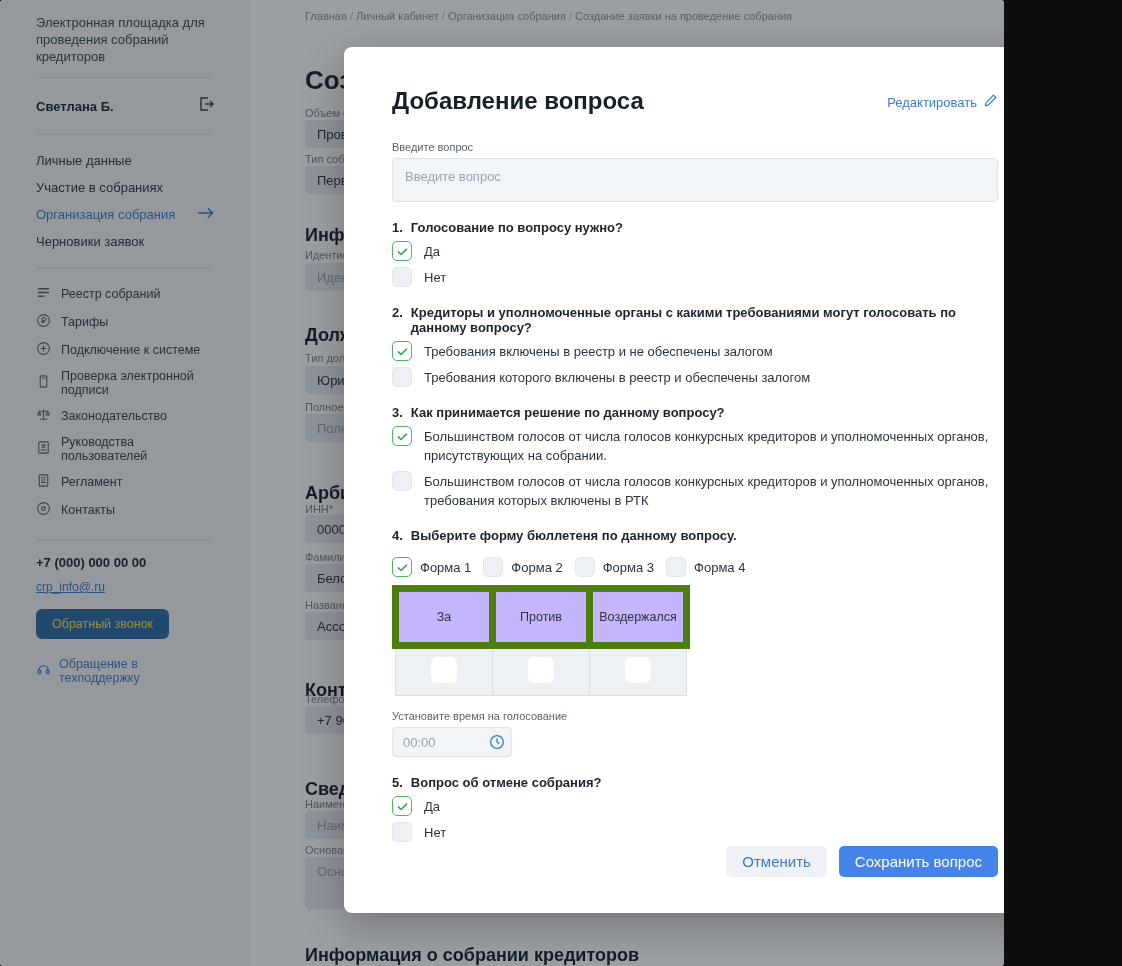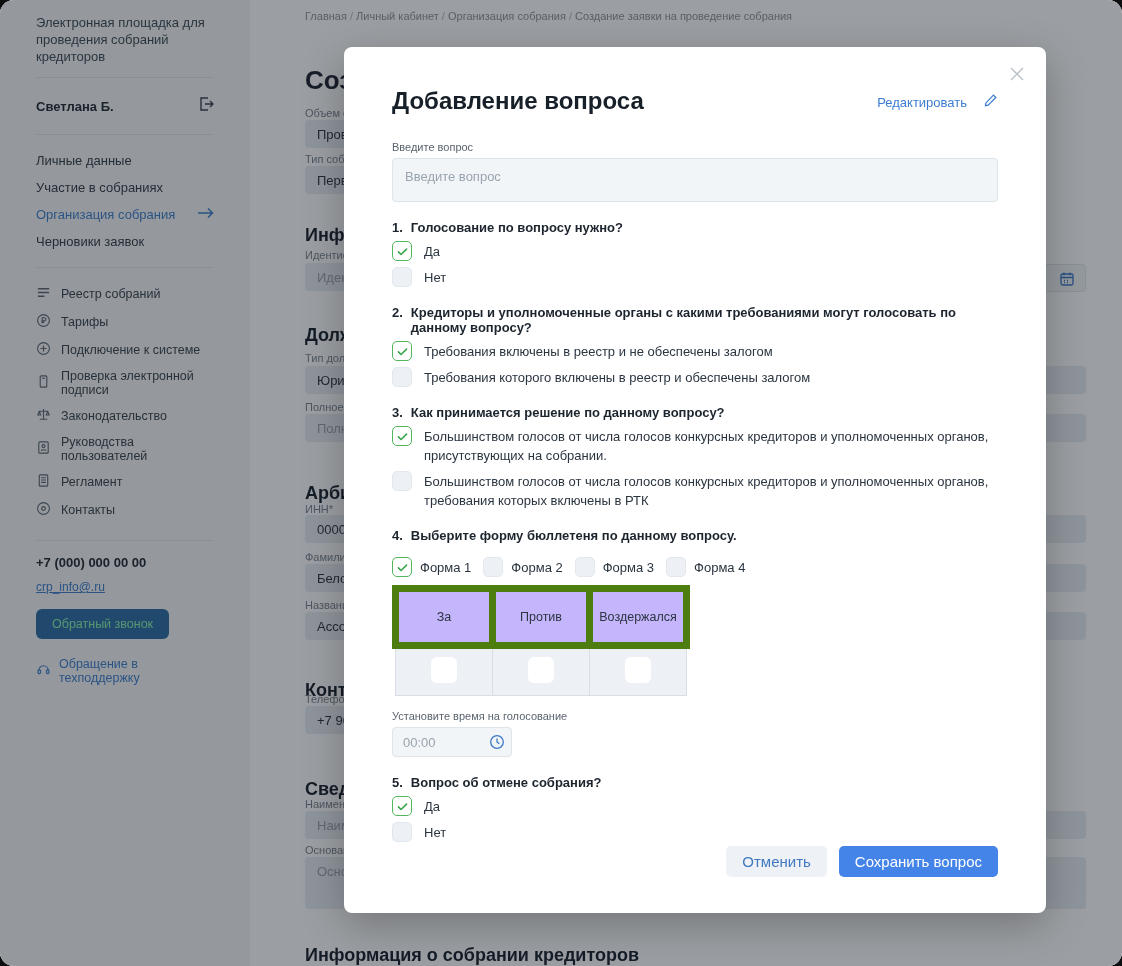--- a/index.html
+++ b/index.html
@@ -1,30 +1,30 @@
 <!DOCTYPE html>
 <html lang="ru"><head>
 <meta charset="utf-8">
 <style>
   html,body{margin:0;padding:0;background:#0c0e10;font-family:"Liberation Sans",sans-serif;}
-  .page{position:relative;width:1122px;height:966px;background:#ffffff;border-radius:14px;overflow:hidden;}
+  .page{position:relative;width:1004px;height:966px;background:#ffffff;border-radius:4px;overflow:hidden;}
 
   
   .sidebar{position:absolute;left:0;top:0;width:250px;height:966px;background:#f4f6f8;box-sizing:border-box;padding:14px 36px;z-index:1;}
   .sb-title{font-size:13px;line-height:17px;color:#3f4a54;}
   .sb-div{height:1px;background:#e2e6ea;margin:12px 0;}
   .sb-user{display:flex;align-items:center;justify-content:space-between;padding:6px 0;}
   .sb-user-name{font-size:13px;font-weight:bold;color:#222a32;}
   .sb-nav-item{font-size:13px;color:#333c45;padding:6px 0;display:flex;align-items:center;justify-content:space-between;cursor:pointer;}
   .sb-nav-item.active{color:#3f7fca;}
   .sb-svc{display:flex;align-items:center;gap:10px;font-size:12.5px;color:#3a434c;padding:5px 0;cursor:pointer;}
   .sb-svc svg{flex:0 0 auto;}
   .sb-phone{font-size:13px;font-weight:bold;color:#222a32;margin-top:14px;}
   .sb-email{font-size:12px;color:#3f7fca;text-decoration:underline;margin-top:10px;display:inline-block;cursor:pointer;}
-  .sb-btn{margin-top:14px;display:inline-block;background:#2e6da4;color:#86efac;font-size:12.5px;padding:8px 16px;border-radius:6px;border:none;cursor:pointer;font-family:inherit;}
+  .sb-btn{margin-top:14px;display:inline-block;background:#2e6da4;color:#fde047;font-size:12.5px;padding:8px 16px;border-radius:6px;border:none;cursor:pointer;font-family:inherit;}
   .sb-support{display:flex;align-items:center;gap:8px;color:#3f7fca;font-size:12.5px;margin-top:18px;cursor:pointer;}
 
   
   .main{position:absolute;left:250px;top:0;right:0;bottom:0;background:#fff;z-index:1;}
   .crumbs{position:absolute;left:55px;top:10px;font-size:11px;color:#8d959d;white-space:nowrap;}
   .crumb{cursor:pointer;}
   .crumb+.crumb::before{content:"  /  ";color:#b3b9bf;cursor:default;}
   .pg-title{position:absolute;left:55px;top:48px;font-size:26px;font-weight:bold;color:#1c2430;white-space:nowrap;}
   .bglabel{position:absolute;font-size:11px;color:#7b8590;white-space:nowrap;}
   .bginp{position:absolute;height:28px;background:#e9eef3;border-radius:4px;font-size:13px;color:#2b3540;display:flex;align-items:center;padding:0 12px;box-sizing:border-box;white-space:nowrap;}
@@ -35,21 +35,21 @@
   .cal-ic{position:absolute;right:10px;top:6px;}
 
   
   .overlay{position:absolute;inset:0;background:rgba(16,24,34,0.42);z-index:5;}
 
   
   .modal{position:absolute;left:344px;top:47px;width:702px;height:866px;background:#fff;border-radius:8px;box-shadow:0 12px 40px rgba(0,0,0,.25);z-index:10;box-sizing:border-box;padding:40px 48px 36px;display:flex;flex-direction:column;}
   .m-close{position:absolute;top:16px;right:18px;width:22px;height:22px;cursor:pointer;color:#b9c0c7;}
   .m-head{display:flex;align-items:flex-start;justify-content:space-between;margin-bottom:26px;}
   .m-title{font-size:24px;font-weight:bold;color:#171f29;line-height:28px;}
-  .m-edit{display:flex;align-items:center;gap:16px;color:#3c7cd0;font-size:13px;cursor:pointer;margin-top:6px;}
+  .m-edit{display:flex;align-items:center;gap:6px;color:#3c7cd0;font-size:13px;cursor:pointer;margin-top:6px;}
   .f-label{font-size:11px;color:#5a646e;margin-bottom:5px;}
   .m-textarea{width:100%;height:44px;box-sizing:border-box;background:#f1f5f8;border:1px solid #dde4ea;border-radius:4px;resize:none;font-family:inherit;font-size:13px;padding:10px 12px;color:#2b3540;outline:none;}
   .m-textarea::placeholder{color:#9aa4ae;}
   .q{margin-top:18px;}
   .q-title{font-size:13px;font-weight:bold;color:#1c242e;margin-bottom:6px;display:flex;gap:8px;}
   .opt{display:flex;align-items:flex-start;gap:12px;margin-top:6px;cursor:pointer;}
   .cb{width:20px;height:20px;border-radius:5px;background:#edf1f5;border:1px solid #e2e8ee;flex:0 0 auto;display:flex;align-items:center;justify-content:center;box-sizing:border-box;}
   .cb.on{background:#fff;border:1.5px solid #53b65c;}
   .opt-label{font-size:13px;color:#2b3540;line-height:19px;padding-top:1px;}
   .forms-row{display:flex;gap:12px;margin-top:14px;}

